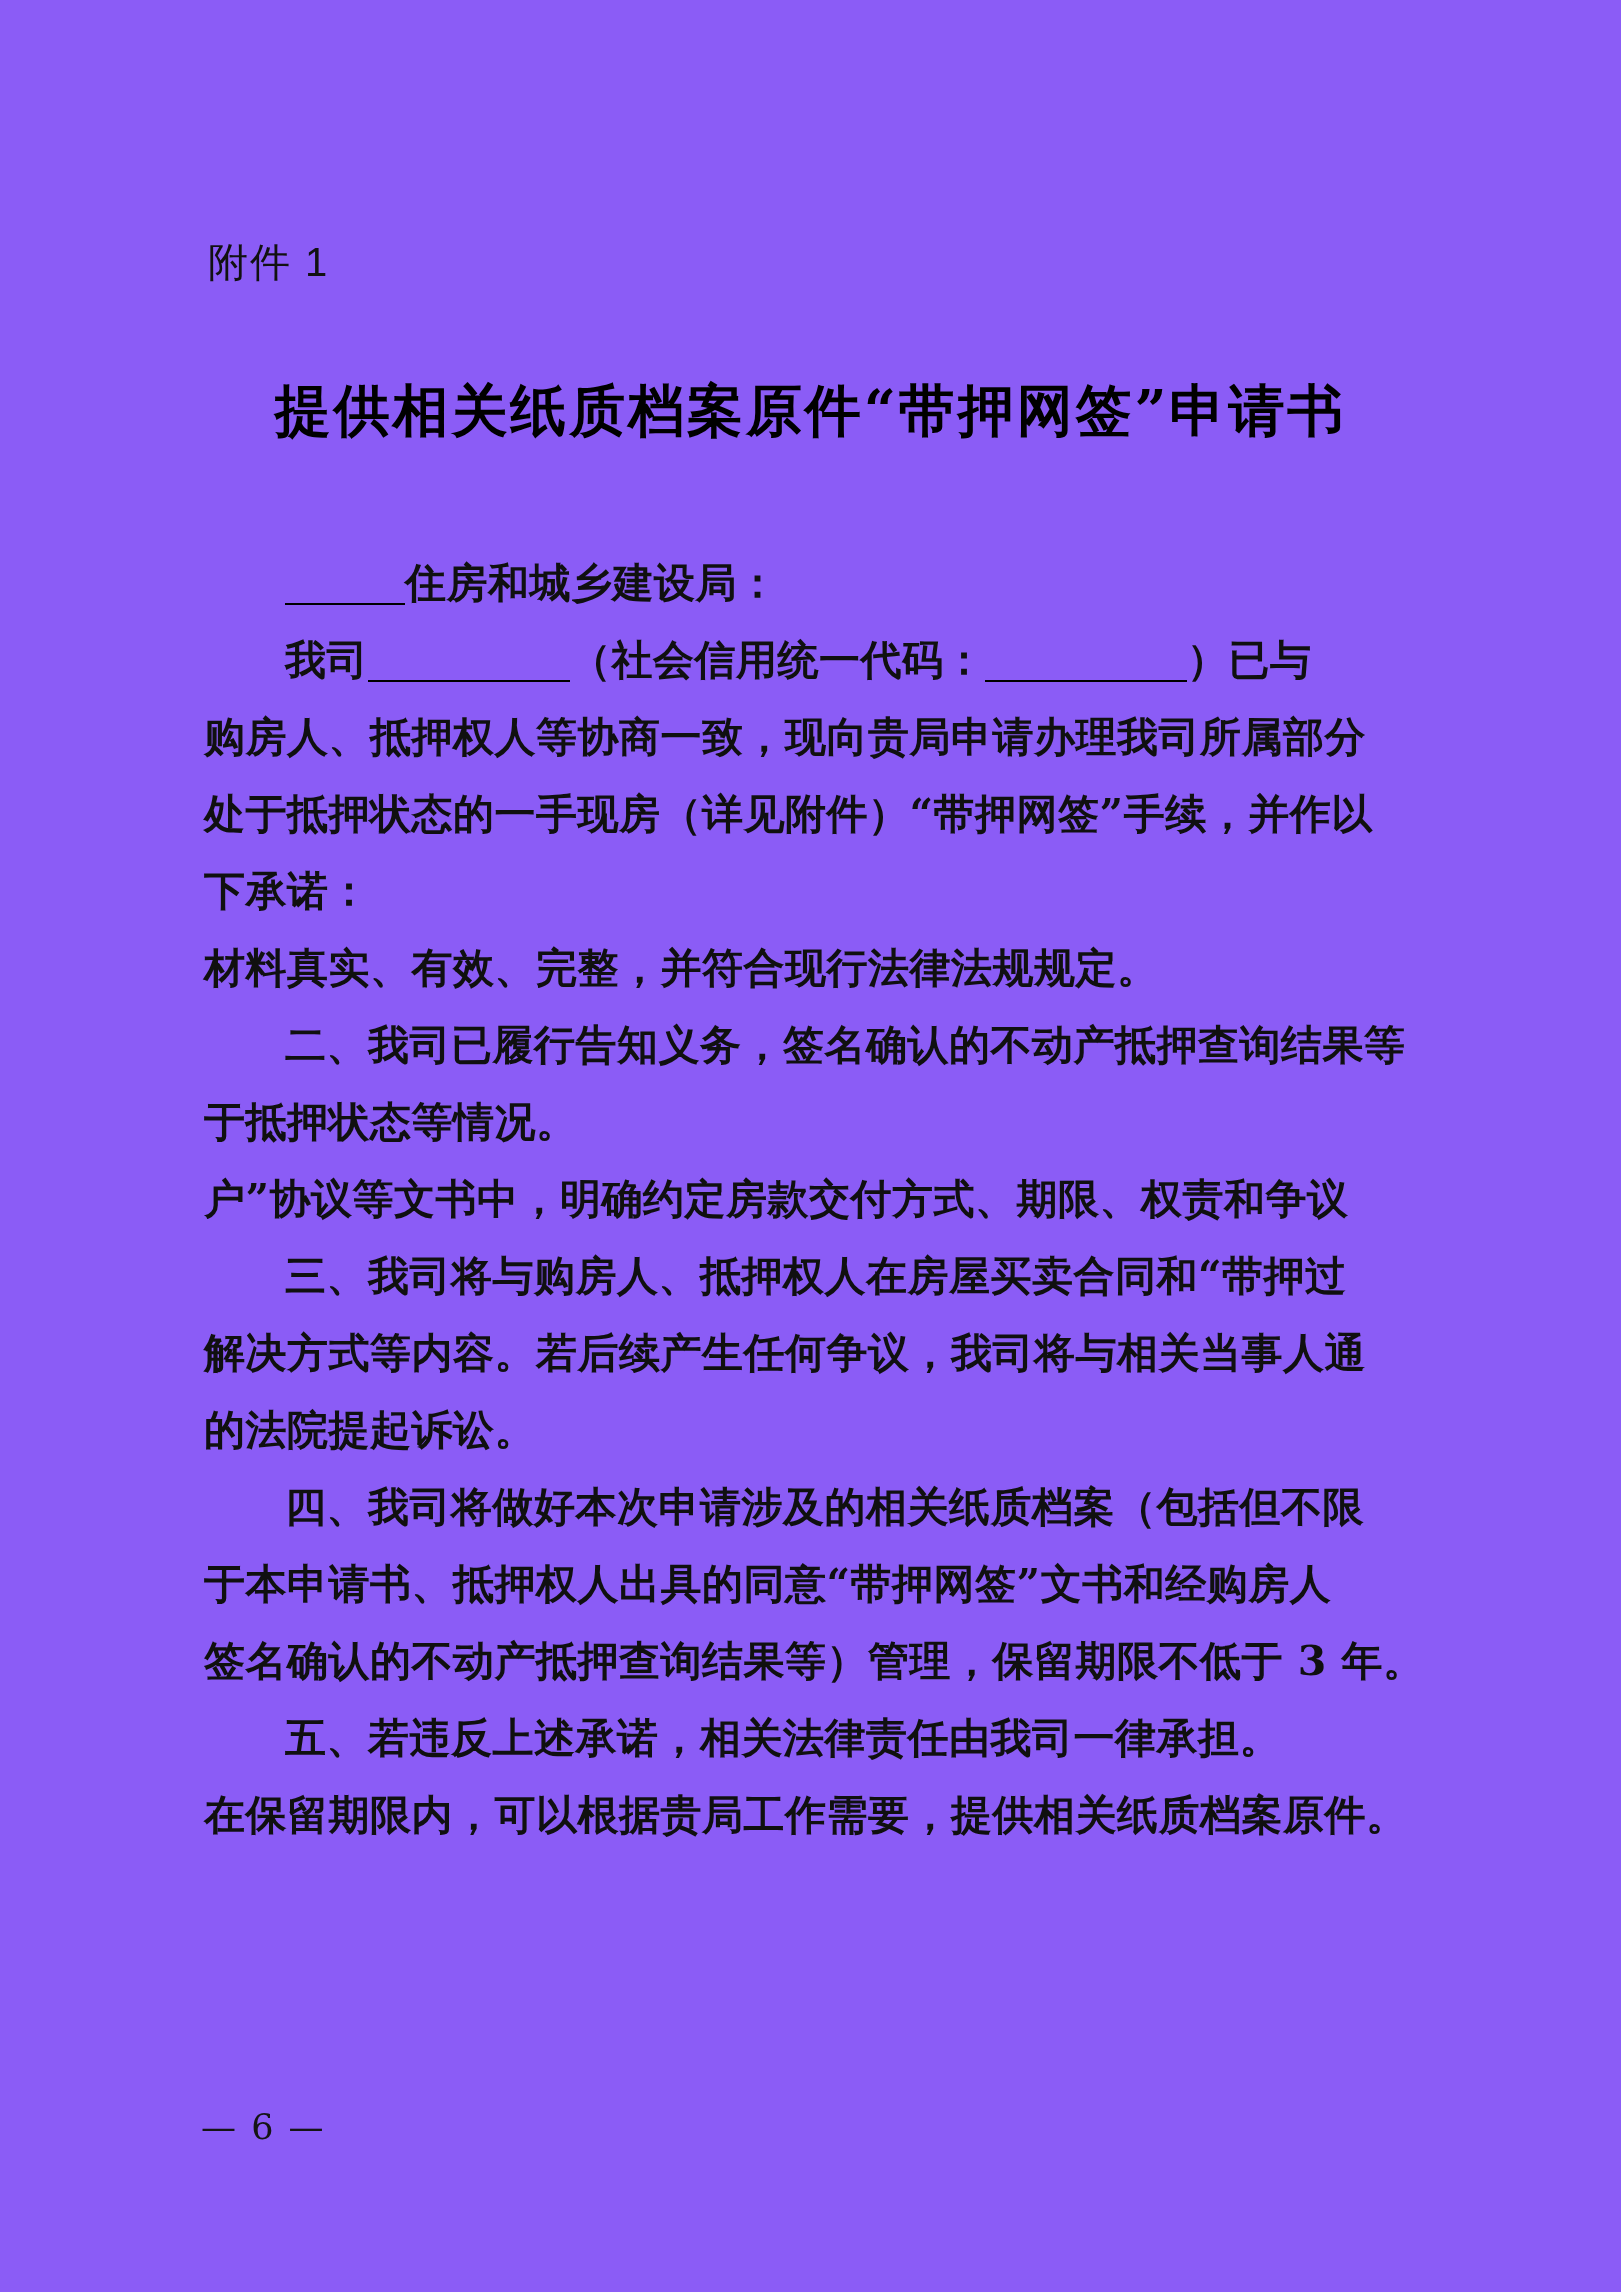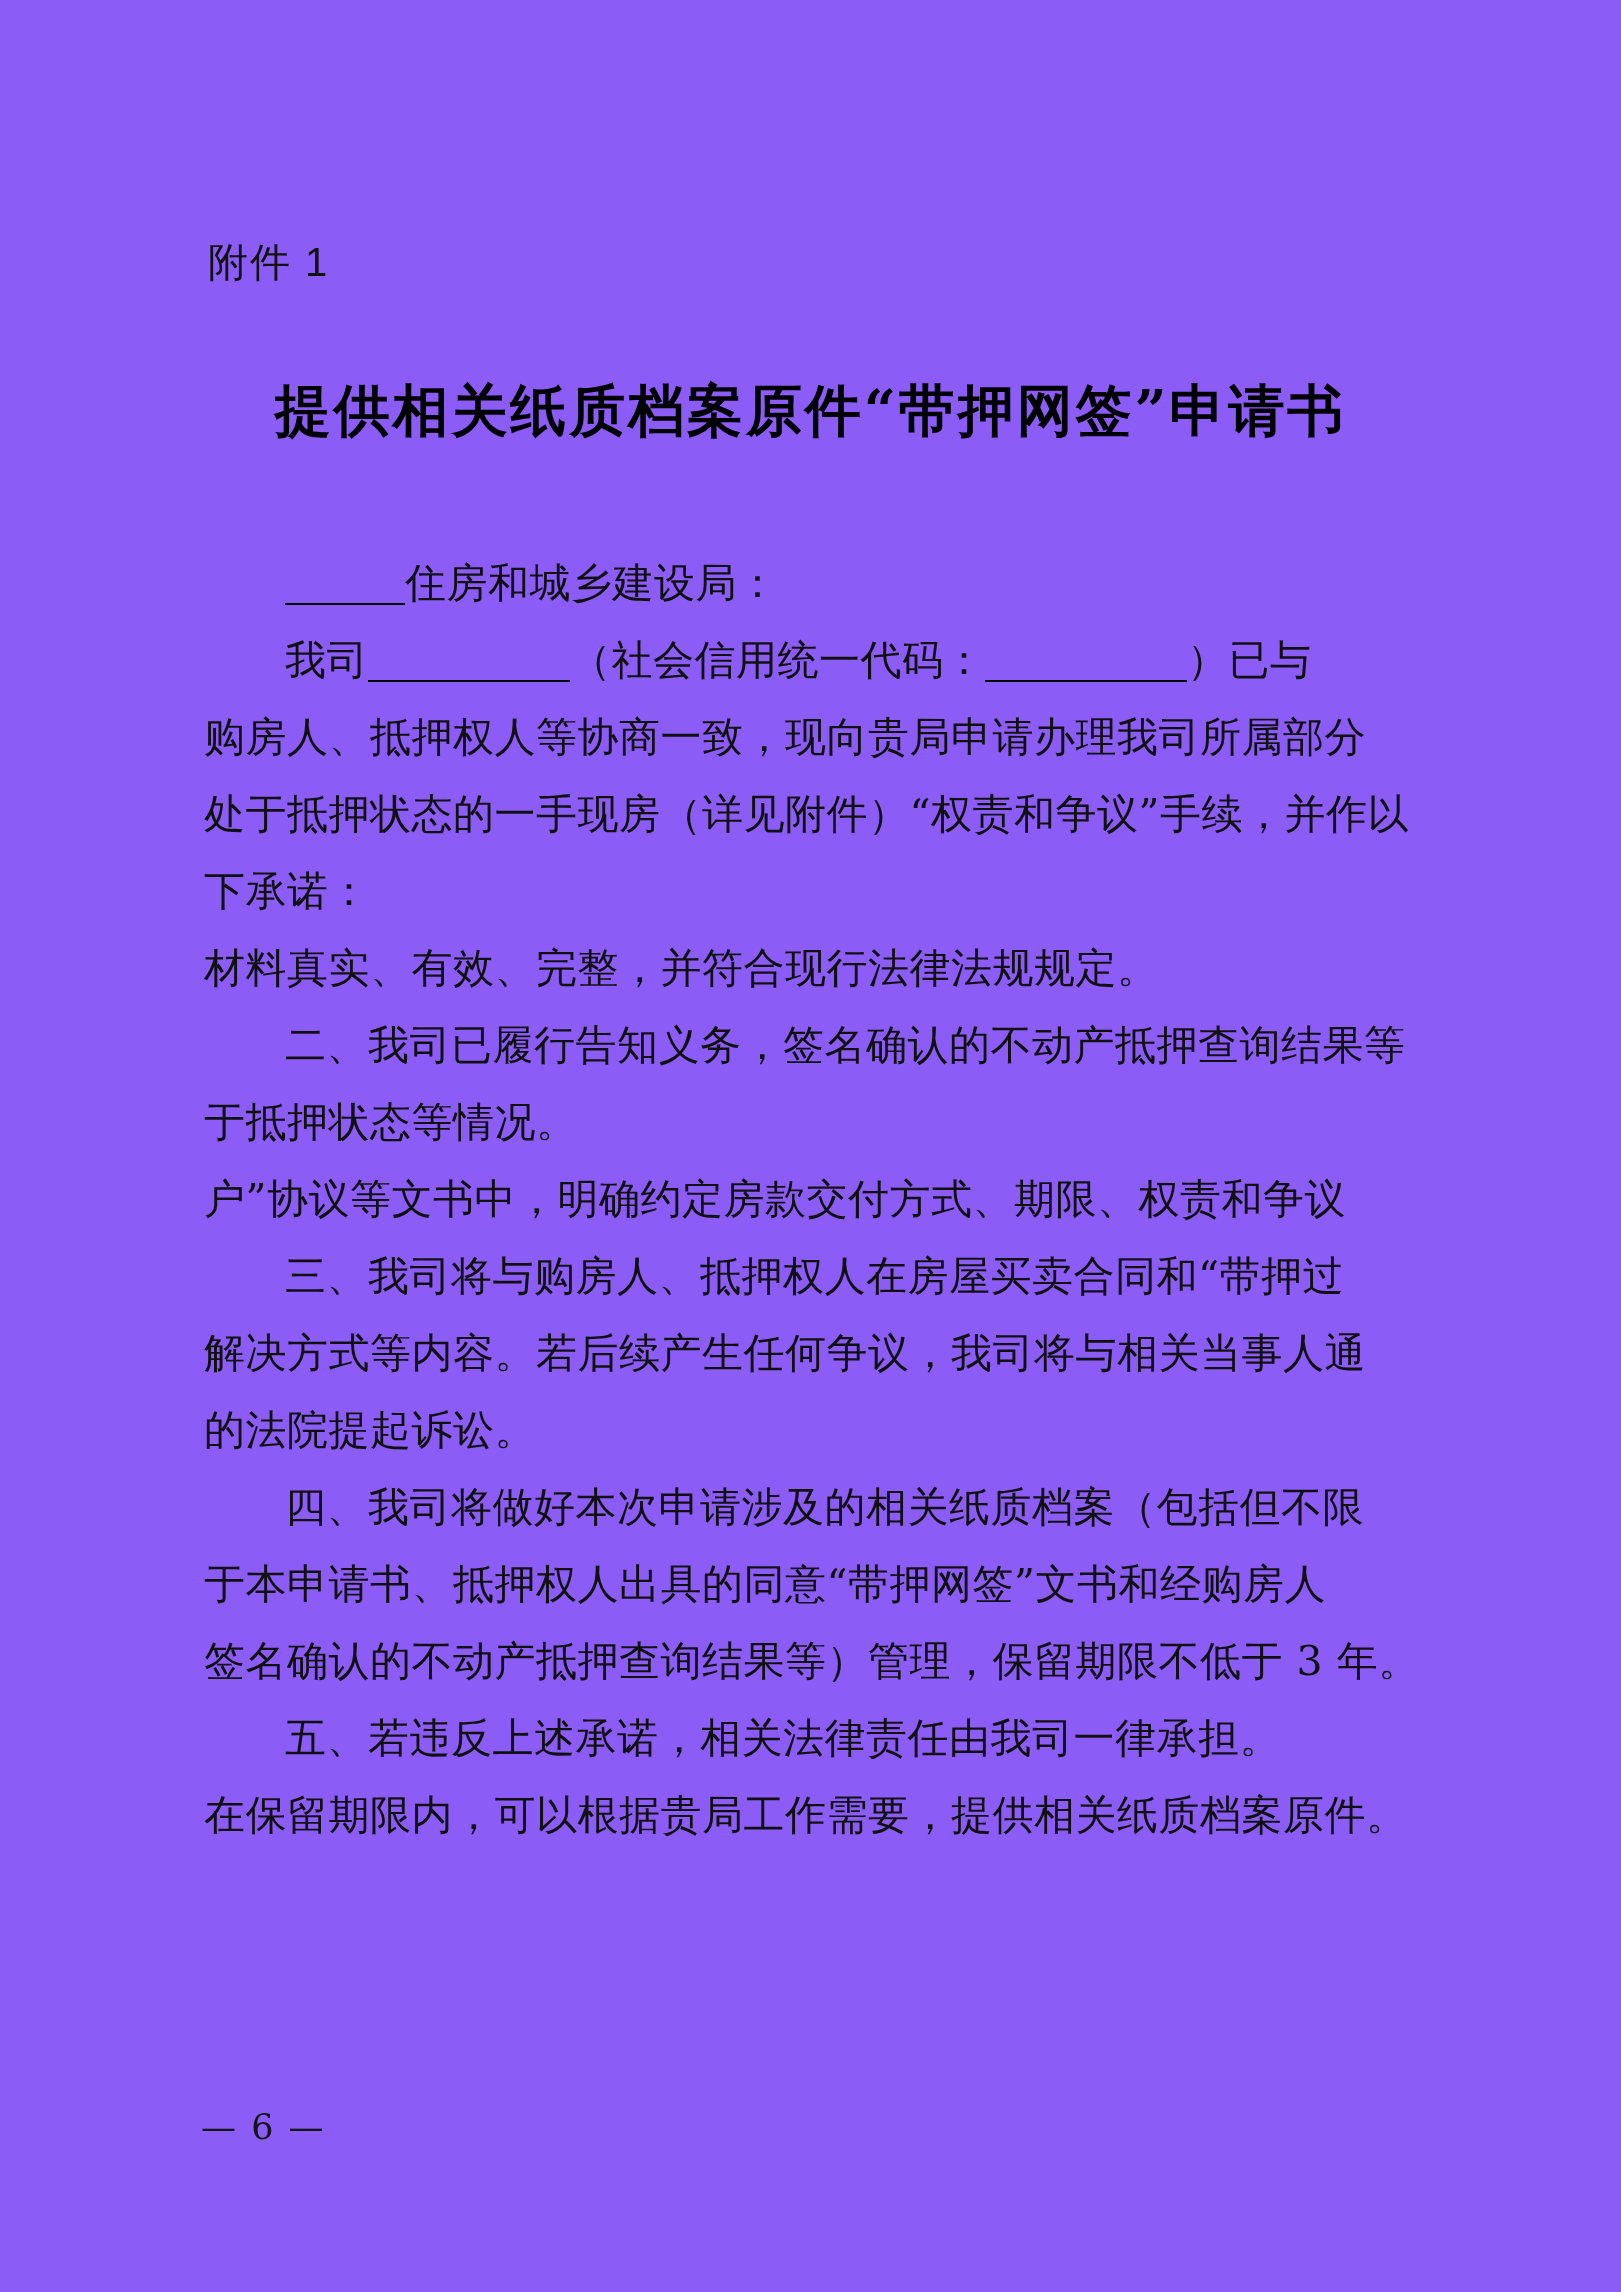--- a/index.html
+++ b/index.html
@@ -55,20 +55,21 @@
   .body-block {
     position: absolute;
     left: 204px;
     top: 545px;
     width: 1208px;
     font-family: "DejaVu Serif", "Liberation Serif", serif;
     font-size: 41px;
     line-height: 77px;
     color: #101010;
     letter-spacing: 0.5px;
+    font-weight: bold;
   }
 
   .line {
     white-space: nowrap;
     height: 77px;
     line-height: 77px;
     position: relative;
   }
 
   .ind2 { padding-left: 81px; }
@@ -109,21 +110,21 @@
 
     <div class="line ind2">
       <span class="blank blank-addr"></span><span>住房和城乡建设局：</span>
     </div>
 
     <div class="line ind2">
       <span>我司</span><span class="blank blank-co"></span><span>（社会信用统一代码：</span><span class="blank blank-code"></span><span>）已与</span>
     </div>
 
     <div class="line">购房人、抵押权人等协商一致，现向贵局申请办理我司所属部分</div>
-    <div class="line">处于抵押状态的一手现房（详见附件）“权责和争议”手续，并作以</div>
+    <div class="line">处于抵押状态的一手现房（详见附件）“带押网签”手续，并作以</div>
     <div class="line">下承诺：</div>
 
     <div class="line">材料真实、有效、完整，并符合现行法律法规规定。</div>
 
     <div class="line ind2">二、我司已履行告知义务，签名确认的不动产抵押查询结果等</div>
     <div class="line">于抵押状态等情况。</div>
 
     <div class="line">户”协议等文书中，明确约定房款交付方式、期限、权责和争议</div>
     <div class="line ind2">三、我司将与购房人、抵押权人在房屋买卖合同和“带押过</div>
     <div class="line">解决方式等内容。若后续产生任何争议，我司将与相关当事人通</div>

